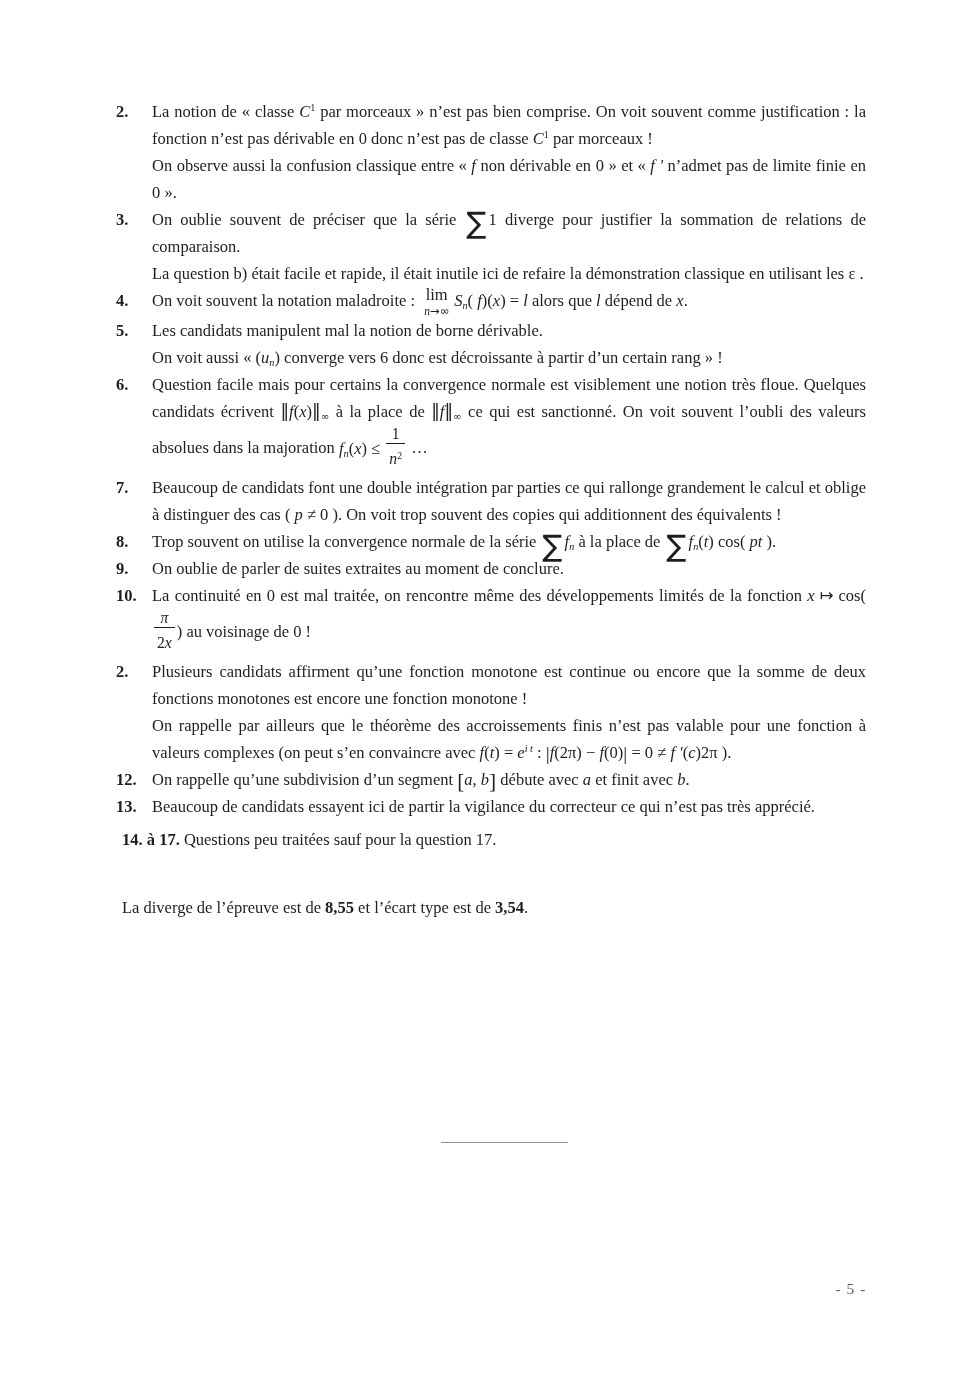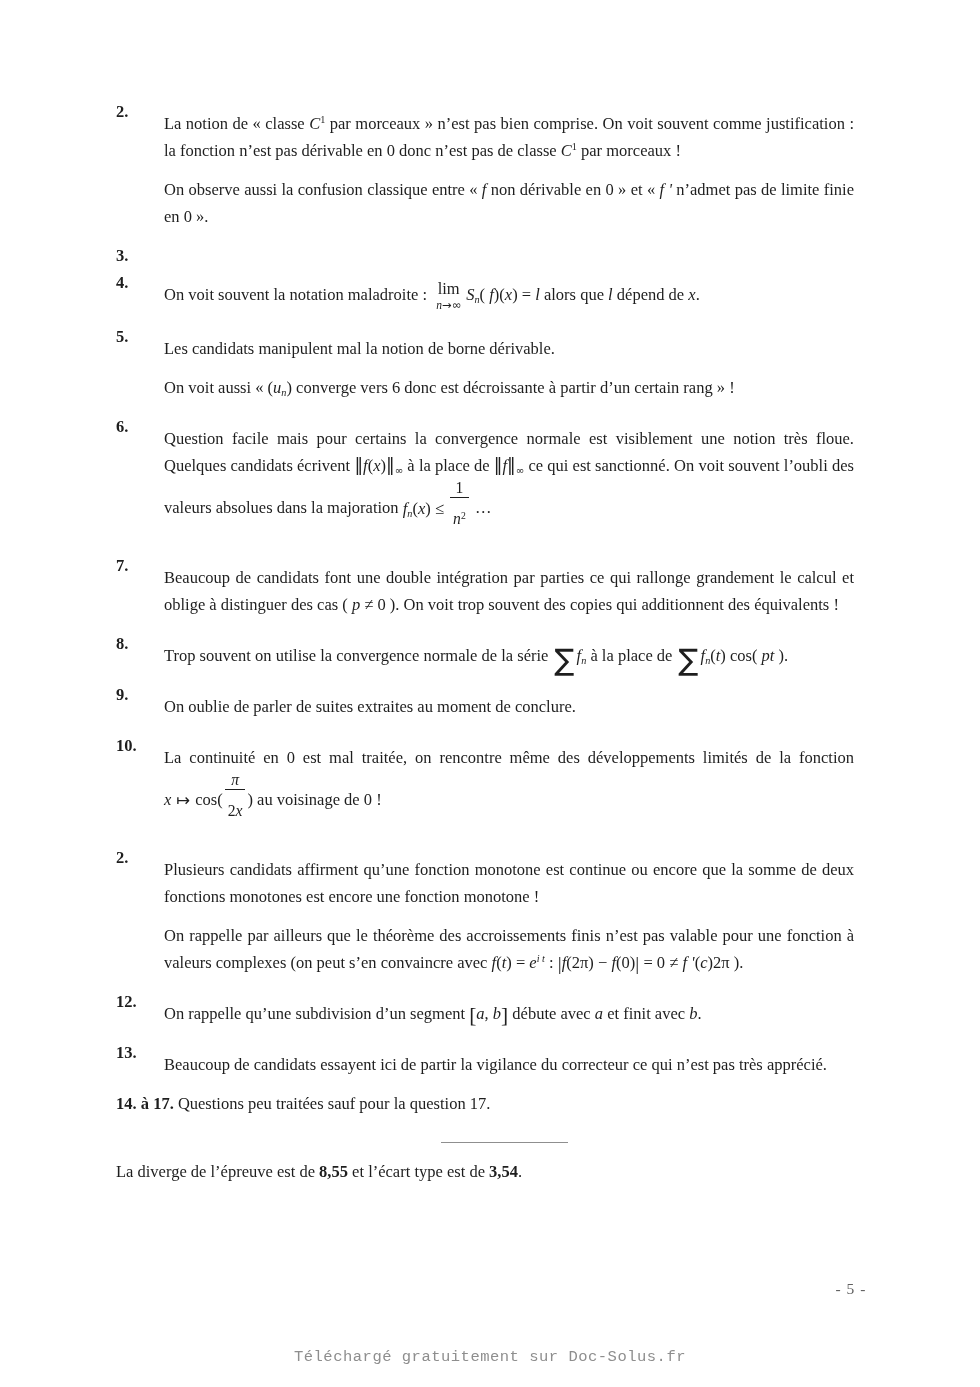--- a/index.html
+++ b/index.html
@@ -2,32 +2,32 @@
 <html><head>
 <meta charset="utf-8">
 <style>
   html,body{margin:0;padding:0;background:#ffffff;}
   body{width:980px;height:1387px;font-family:"Liberation Serif","DejaVu Serif",serif;color:#1e1e1e;}
   .page{position:relative;width:980px;height:1387px;overflow:hidden;background:#fff;}
   .content{position:absolute;left:116px;top:98px;width:750px;font-size:16.5px;line-height:27px;}
   .item{display:flex;}
   .num{width:36px;flex:none;font-weight:bold;}
   .body{flex:1;text-align:justify;}
-  .body p{margin:12px;}
-  p.wide{margin:0;text-align:justify;}
+  .body p{margin:0;}
+  p.wide{margin:6px;text-align:justify;}
   i{font-style:italic;}
   sup{font-size:0.62em;line-height:0;vertical-align:0.55em;}
   sub{font-size:0.62em;line-height:0;vertical-align:-0.25em;}
   .sym{font-family:"DejaVu Sans","Liberation Serif",sans-serif;}
   .sum{font-size:1.8em;line-height:0;vertical-align:-0.28em;padding:0 2px;}
   .bar{font-family:"DejaVu Sans",sans-serif;font-size:1.05em;line-height:0;}
   .lim{display:inline-flex;flex-direction:column;align-items:center;vertical-align:middle;line-height:1;margin:0 5px;text-align:right;}
   .lim .lu{font-size:0.7em;margin-top:2px;}
   .frac{display:inline-flex;flex-direction:column;align-items:center;vertical-align:middle;line-height:1.15;font-size:0.95em;margin:0 2px;text-align:center;}
-  .frac .fden{border-top:1px solid currentColor;padding:12px 3px;}
+  .frac .fden{border-top:1px solid currentColor;padding:6px 3px;}
   .mapsto{margin:0 5px;}
   .tallb{font-size:1.3em;line-height:0;vertical-align:-0.13em;}
   .abs{font-size:1.2em;line-height:0;vertical-align:-0.12em;}
   .summary{margin-top:41px !important;text-align:left;}
   .rule{position:absolute;top:1142px;left:441px;width:127px;border-top:1.5px solid #8f8f8f;}
   .pagenum{position:absolute;top:1280px;left:806px;width:90px;text-align:center;font-size:15.5px;color:#5f5f5f;letter-spacing:1px;}
   .footer{position:absolute;top:1348px;left:0;width:980px;text-align:center;font-family:"Liberation Mono","DejaVu Sans Mono",monospace;font-size:15.5px;letter-spacing:0.5px;color:#8e8e8e;}
 </style>
 </head>
 <body>
@@ -39,20 +39,22 @@
       <span class="num">2.</span>
       <div class="body">
         <p><span>La notion de « classe </span><span><i>C</i><sup>1</sup></span><span> par morceaux » n’est pas bien comprise. On voit souvent comme justification : la fonction n’est pas dérivable en 0 donc n’est pas de classe </span><span><i>C</i><sup>1</sup></span><span> par morceaux !</span></p>
         <p><span>On observe aussi la confusion classique entre « </span><i>f</i><span> non dérivable en 0 » et « </span><i>f '</i><span> n’admet pas de limite finie en 0 ».</span></p>
       </div>
     </div>
 
     <div class="item">
       <span class="num">3.</span>
       <div class="body">
+        <p><span>On oublie souvent de préciser que la série </span><span class="sum sym">∑</span><span>1</span><span> diverge pour justifier la sommation de relations de comparaison.</span></p>
+        <p><span>La question b) était facile et rapide, il était inutile ici de refaire la démonstration classique en utilisant les </span><span>ε</span><span> .</span></p>
       </div>
     </div>
 
     <div class="item">
       <span class="num">4.</span>
       <div class="body">
         <p><span>On voit souvent la notation maladroite : </span><span class="lim">
               <span class="lw">lim</span>
               <span class="lu"><i>n</i><span class="sym">→∞</span></span>
             </span><i>S</i><sub><i>n</i></sub><span>( </span><i>f</i><span>)(</span><i>x</i><span>) = </span><i>l</i><span> alors que </span><i>l</i><span> dépend de </span><i>x</i><span>.</span></p>
@@ -132,14 +134,13 @@
     </div>
 
     <p class="wide"><b>14. à 17.</b><span> Questions peu traitées sauf pour la question 17.</span></p>
 
     <p class="wide summary"><span>La diverge de l’épreuve est de </span><b>8,55</b><span> et l’écart type est de </span><b>3,54</b><span>.</span></p>
 
   </main>
 
   <div class="rule"></div>
   <div class="pagenum">- 5 -</div>
-  <div class="footer">Téléchargé gratuitement sur Doc-Solus.fr</div>
 </div>
 
 </body></html>

